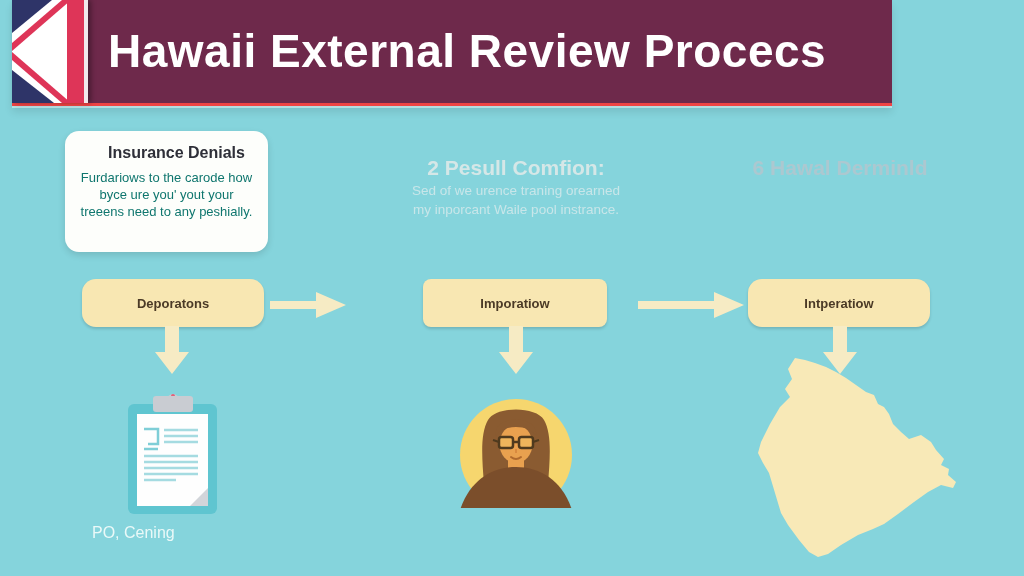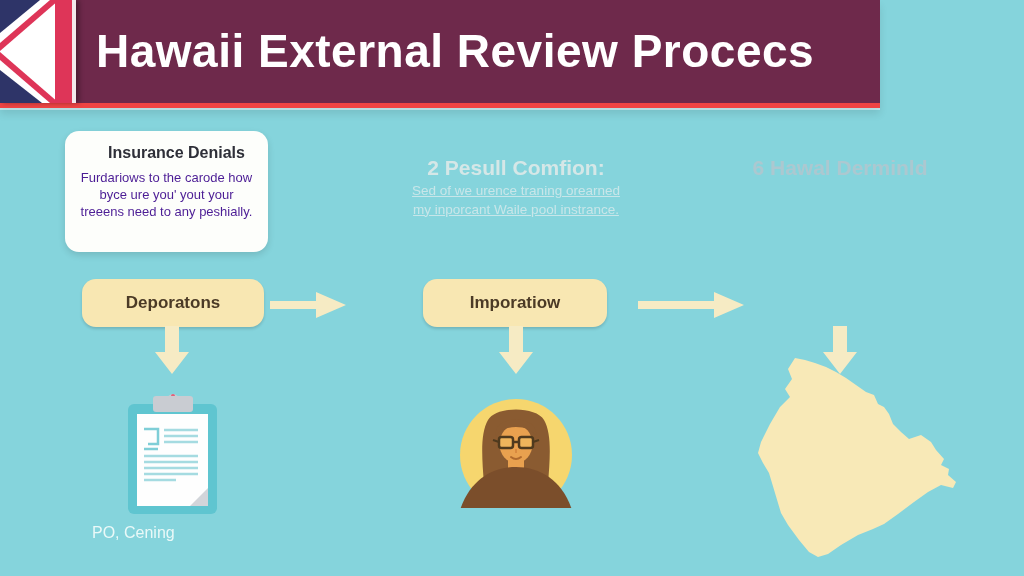--- a/index.html
+++ b/index.html
@@ -2,61 +2,61 @@
 <html><head>
 <meta charset="utf-8">
 <style>
   html,body{margin:0;padding:0;}
   .canvas{
     position:relative;width:1024px;height:576px;overflow:hidden;
     background:#85D4DC;font-family:"Liberation Sans",sans-serif;
   }
   
   .header{
-    position:absolute;left:0;top:0;width:880px;height:103px;
-    background:#6E294B;border-bottom:5px solid #ef4444;
+    position:absolute;left:12px;top:0;width:880px;height:103px;
+    background:#6E294B;border-bottom:3px solid #ef4444;
     box-shadow:0 2px 0 rgba(255,255,255,.45),0 6px 8px rgba(0,0,0,.10);
   }
   .flag{
     position:absolute;left:0;top:0;width:76px;height:103px;overflow:hidden;
     box-shadow:3px 0 5px rgba(0,0,0,.35);
   }
   .page-title{
     position:absolute;left:96px;top:0;height:103px;line-height:103px;margin:0;
     color:#ffffff;font-size:46px;font-weight:700;letter-spacing:.5px;white-space:nowrap;
   }
   
   .card{
     position:absolute;left:65px;top:131px;width:203px;height:121px;
     background:#FDFEFB;border-radius:14px;box-shadow:0 3px 7px rgba(0,0,0,.13);
     text-align:center;box-sizing:border-box;padding-top:13px;
   }
   .card-title{font-size:16px;font-weight:700;color:#2E2F38;margin:0 0 7px 0;padding-left:20px;}
-  .card-body{font-size:13px;color:#4c1d95;line-height:1.32;margin:0 auto;width:172px;}
+  .card-body{font-size:13px;color:#0f766e;line-height:1.32;margin:0 auto;width:172px;}
   .col-heading{
     position:absolute;top:156px;width:220px;text-align:center;
     font-size:21px;font-weight:700;
   }
   .col-body{
     position:absolute;top:182px;width:220px;text-align:center;
     font-size:13.5px;line-height:1.38;
   }
   .heading-2{left:406px;color:#D5E7E7;}
-  .body-2{left:406px;color:#C8E6E9;text-decoration:underline;}
+  .body-2{left:406px;color:#C8E6E9;}
   .heading-3{left:730px;color:#ACC8D0;}
   .body-3{left:730px;color:#BBDCE1;}
   
   .step-button{
     position:absolute;top:279px;height:48px;border:none;border-radius:14px;
     background:#F8E7B2;color:#4B3A26;font-family:"Liberation Sans",sans-serif;
-    font-size:17px;font-weight:700;box-shadow:0 2px 3px rgba(0,0,0,.15);
+    font-size:13px;font-weight:700;box-shadow:0 2px 3px rgba(0,0,0,.15);
     cursor:pointer;
   }
   .btn-1{left:82px;width:182px;}
-  .btn-2{left:423px;width:184px;}
+  .btn-2{left:423px;width:184px;border-radius:8px;}
   .btn-3{left:748px;width:182px;}
   
   .abs{position:absolute;}
   
   .caption{
     position:absolute;color:#EAF9F8;
   }
   .caption-1{left:92px;top:524px;width:160px;font-size:16px;}
   .caption-2{left:406px;top:517px;width:220px;font-size:15px;line-height:1.35;}
   .avatar-clip{position:absolute;left:454px;top:398px;width:124px;height:110px;overflow:hidden;}
@@ -144,20 +144,21 @@
       <line x1="45" y1="44" x2="39" y2="42" stroke="#4F3A1E" stroke-width="2"></line>
       <line x1="79" y1="44" x2="85" y2="42" stroke="#4F3A1E" stroke-width="2"></line>
       <line x1="62" y1="51" x2="62" y2="55" stroke="#D98A3F" stroke-width="2"></line>
       <path d="M57,59 Q62,63 67,59" stroke="#B06A2E" stroke-width="2" fill="none" stroke-linecap="round"></path>
     </svg>
   </div>
 
 
   <div class="col-heading heading-3">6 Hawal Derminld</div>
 
+  <button class="step-button btn-3">Intperatiow</button>
 
   <svg class="abs" style="left:750px;top:348px;" width="214" height="212" viewBox="750 348 214 212">
     <polygon fill="#F8E9B7" points="
       795,358 805,360 815,363 826,367 836,372 846,378 856,385 866,392
       874,395 878,404 884,407 889,414 893,424 901,432 909,439 921,435
       931,442 936,450 944,459 941,465 949,469 948,475 956,482 953,488
       941,485 928,492 914,502 898,514 884,524 873,529 858,535 841,545
       828,554 818,557 809,552 799,540 788,525 781,513 775,493 769,473
       763,463 758,453 761,442 770,424 780,407 790,397 785,389 792,379 788,369"></polygon>
   </svg>

